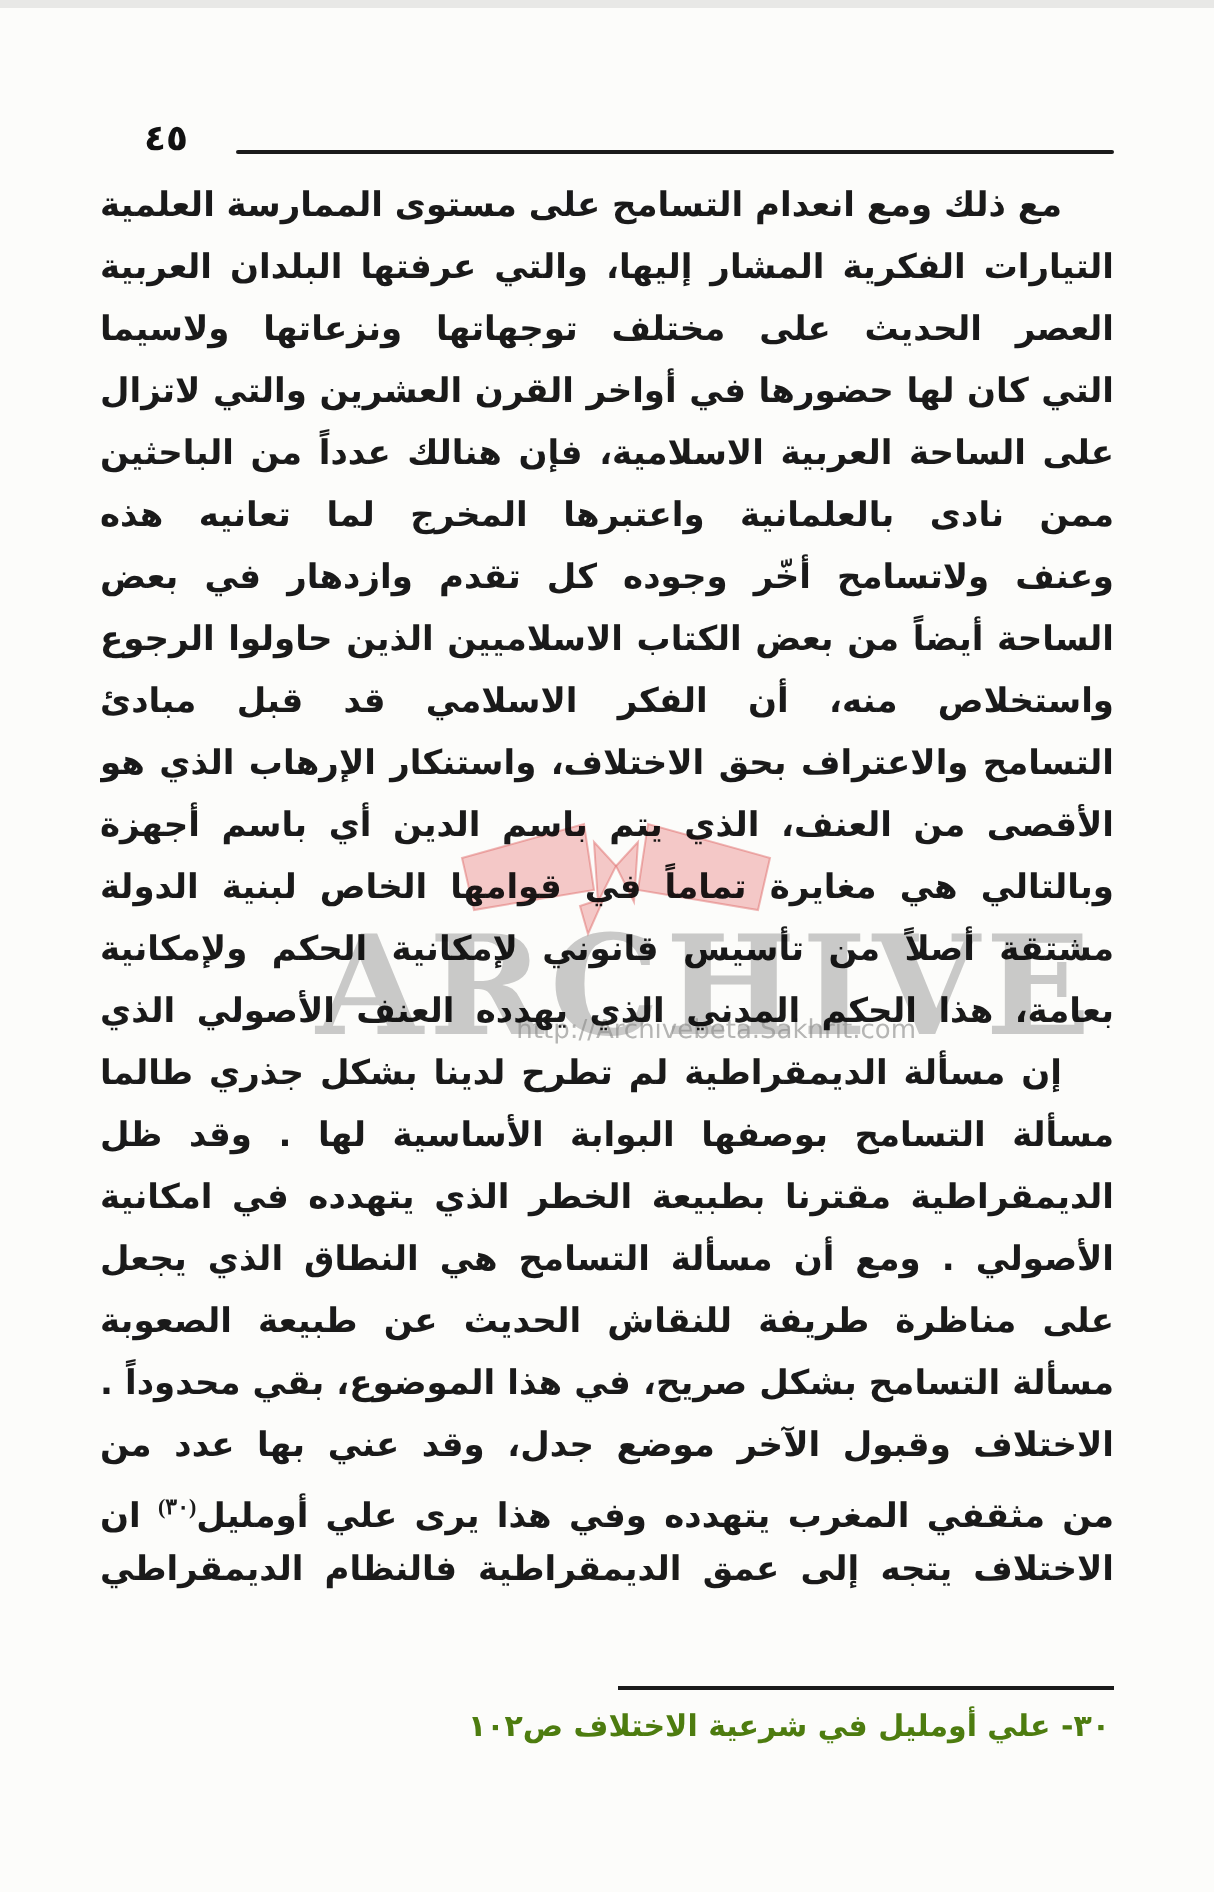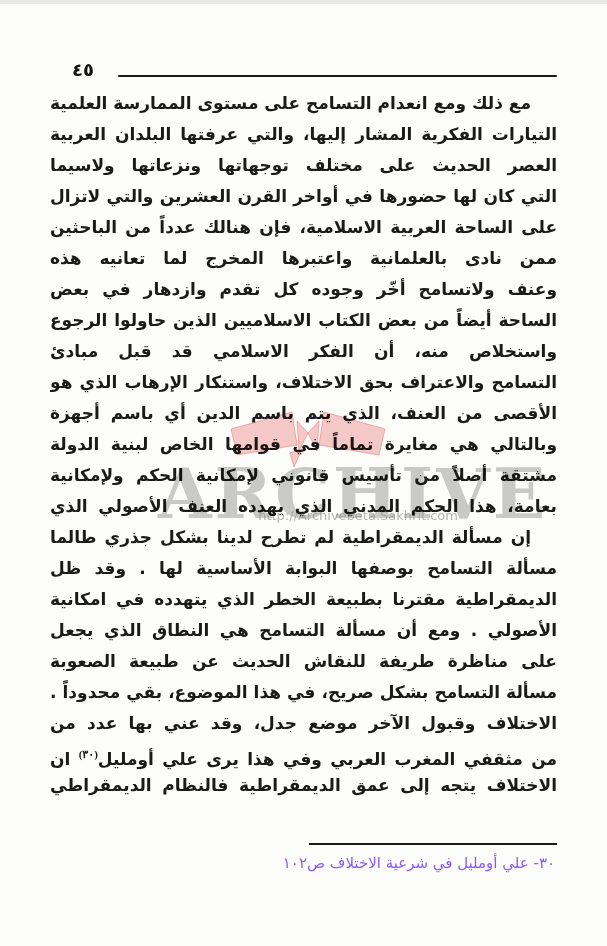--- a/index.html
+++ b/index.html
@@ -48,21 +48,21 @@
     color:rgba(138,138,138,0.62);
   }
   
   .fn-rule {
     position:absolute; right:50px; top:839px; width:248px;
     height:2px; background:#1b1b1b;
   }
   .footnote {
     position:absolute; right:52px; top:850px; left:50px;
     direction:rtl; text-align:right;
-    font-size:15px; font-weight:normal; color:#8b5cf6;
+    font-size:15px; font-weight:bold; color:#4d7c0f;
   }
 </style>
 </head>
 <body>
 
 <div class="page">
 
   <span class="pagenum">٤٥</span>
   <div class="header-rule"></div>
 
@@ -82,21 +82,21 @@
     <div class="line">مشتقة أصلاً من تأسيس قانوني لإمكانية الحكم ولإمكانية الحكم المدني</div>
     <div class="line">بعامة، هذا الحكم المدني الذي يهدده العنف الأصولي الذي يتمثل خطره في</div>
 
     <div class="line indent">إن مسألة الديمقراطية لم تطرح لدينا بشكل جذري طالما أنها لم تأخذ</div>
     <div class="line">مسألة التسامح بوصفها البوابة الأساسية لها . وقد ظل تفكيرنا الحالي في</div>
     <div class="line">الديمقراطية مقترنا بطبيعة الخطر الذي يتهدده في امكانية وجوده أي الخطر</div>
     <div class="line">الأصولي . ومع أن مسألة التسامح هي النطاق الذي يجعل المفكرين قادرين</div>
     <div class="line">على مناظرة طريفة للنقاش الحديث عن طبيعة الصعوبة الديمقراطية فإن طرح</div>
     <div class="line">مسألة التسامح بشكل صريح، في هذا الموضوع، بقي محدوداً . وبقيت مسألة</div>
     <div class="line">الاختلاف وقبول الآخر موضع جدل، وقد عني بها عدد من المثقفين وبخاصة</div>
-    <div class="line"><span>من مثقفي المغرب العربي وفي هذا يرى علي أومليل</span><sup class="fnref">(٣٠)</sup><span> ان الحديث عن</span></div>
+    <div class="line"><span>من مثقفي المغرب يتهدده وفي هذا يرى علي أومليل</span><sup class="fnref">(٣٠)</sup><span> ان الحديث عن</span></div>
     <div class="line pend">الاختلاف يتجه إلى عمق الديمقراطية فالنظام الديمقراطي يسلم بالإختلاف</div>
   </div>
 
   <div class="watermark">
     <svg class="wm-logo" width="160" height="62" viewBox="0 0 160 62">
       <g fill="rgba(236,130,130,0.42)" stroke="rgba(225,100,100,0.45)" stroke-width="1">
         <polygon points="3,20 64,3 69,36 9,46"></polygon>
         <polygon points="157,20 96,3 91,36 151,46"></polygon>
         <polygon points="69,12 80,24 71,42"></polygon>
         <polygon points="91,12 80,24 89,42"></polygon>

